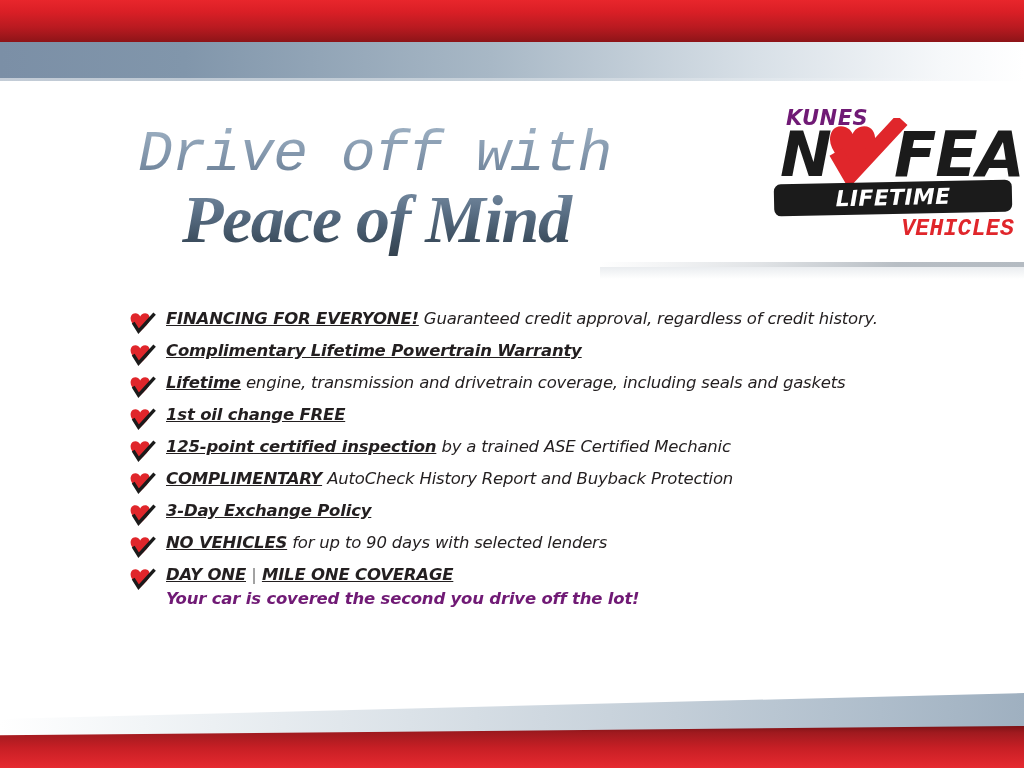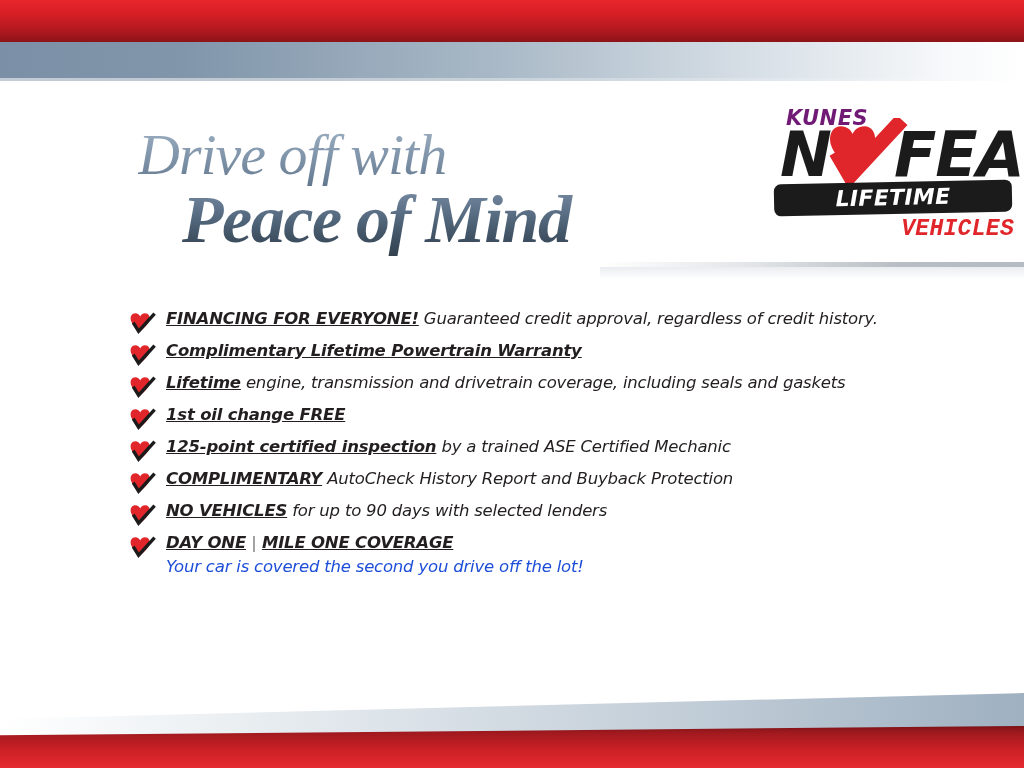--- a/index.html
+++ b/index.html
@@ -67,21 +67,21 @@
   }
 
   
   .headline {
     position: absolute;
     left: 138px;
     top: 124px;
     width: 600px;
   }
   .headline-line1 {
-    font-family: Liberation Serif, serif;
+    font-family: Liberation Mono, monospace;
     font-style: italic;
     font-weight: 400;
     font-size: 58px;
     line-height: 62px;
     letter-spacing: -1px;
     background: linear-gradient(to bottom, #92a6bb 0%, #7e93aa 45%, #5d7governing 100%);
     background: linear-gradient(to bottom, #9fb2c4 0%, #7f93a9 55%, #63788e 100%);
     -webkit-background-clip: text;
     background-clip: text;
     color: transparent;
@@ -252,24 +252,24 @@
     font-weight: 700;
     text-decoration: underline;
   }
   .bullet-text .sep {
     color: #9b9b9b;
     font-weight: 700;
   }
   .bullet-sub {
     font-family: "DejaVu Sans", sans-serif;
     font-style: italic;
-    font-weight: 400;
+    font-weight: 700;
     font-size: 16.5px;
     line-height: 22px;
-    color: #1d4ed8;
+    color: #701a75;
     white-space: nowrap;
     margin-top: 2px;
     letter-spacing: -0.2px;
   }
 </style>
 </head>
 <body>
 
 <div class="page">
 
@@ -355,20 +355,29 @@
     <div class="bullet-row">
       <span class="bullet-icon">
         <svg viewBox="0 0 26 22" width="26" height="22" aria-hidden="true">
           <path d="M5.2 1.2 C2 1.2 0.6 4 0.6 6.4 C0.6 11 6 15.4 10.2 19.4 C14.4 15.4 19.8 11 19.8 6.4 C19.8 4 18.4 1.2 15.2 1.2 C12.6 1.2 11 2.9 10.2 4.5 C9.4 2.9 7.8 1.2 5.2 1.2 Z" fill="#e0262b"></path>
           <path d="M3.2 10.6 L8.6 19.2 L24.6 1.6" fill="none" stroke="#1b1b1b" stroke-width="3.4"></path>
         </svg>
       </span>
       <div class="bullet-text"><span class="b">COMPLIMENTARY</span><span> AutoCheck History Report and Buyback Protection</span></div>
     </div>
 
+    <div class="bullet-row">
+      <span class="bullet-icon">
+        <svg viewBox="0 0 26 22" width="26" height="22" aria-hidden="true">
+          <path d="M5.2 1.2 C2 1.2 0.6 4 0.6 6.4 C0.6 11 6 15.4 10.2 19.4 C14.4 15.4 19.8 11 19.8 6.4 C19.8 4 18.4 1.2 15.2 1.2 C12.6 1.2 11 2.9 10.2 4.5 C9.4 2.9 7.8 1.2 5.2 1.2 Z" fill="#e0262b"></path>
+          <path d="M3.2 10.6 L8.6 19.2 L24.6 1.6" fill="none" stroke="#1b1b1b" stroke-width="3.4"></path>
+        </svg>
+      </span>
+      <div class="bullet-text"><span class="b">3-Day Exchange Policy</span><span></span></div>
+    </div>
 
     <div class="bullet-row">
       <span class="bullet-icon">
         <svg viewBox="0 0 26 22" width="26" height="22" aria-hidden="true">
           <path d="M5.2 1.2 C2 1.2 0.6 4 0.6 6.4 C0.6 11 6 15.4 10.2 19.4 C14.4 15.4 19.8 11 19.8 6.4 C19.8 4 18.4 1.2 15.2 1.2 C12.6 1.2 11 2.9 10.2 4.5 C9.4 2.9 7.8 1.2 5.2 1.2 Z" fill="#e0262b"></path>
           <path d="M3.2 10.6 L8.6 19.2 L24.6 1.6" fill="none" stroke="#1b1b1b" stroke-width="3.4"></path>
         </svg>
       </span>
       <div class="bullet-text"><span class="b">NO VEHICLES</span><span> for up to 90 days with selected lenders</span></div>
     </div>

